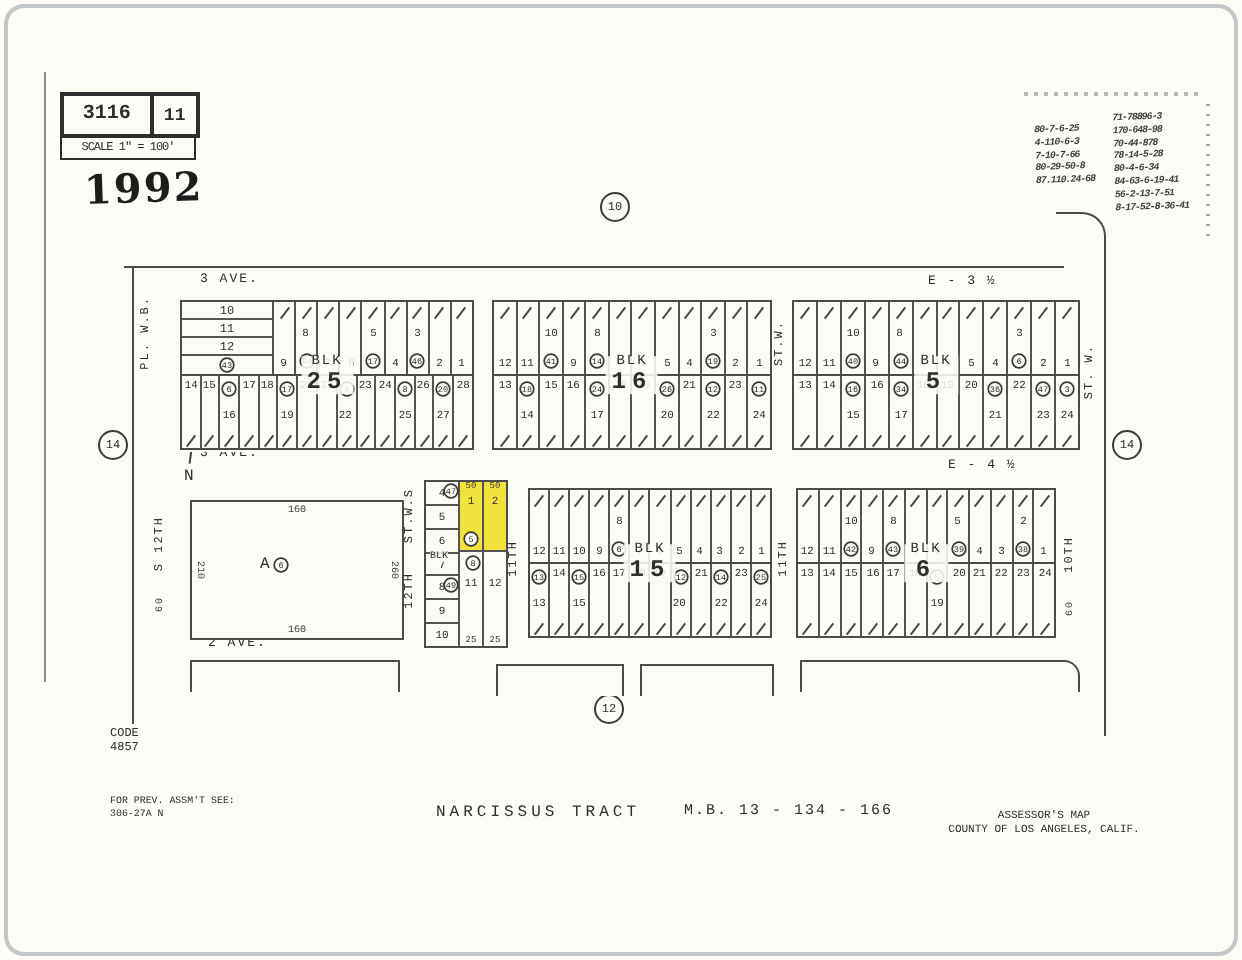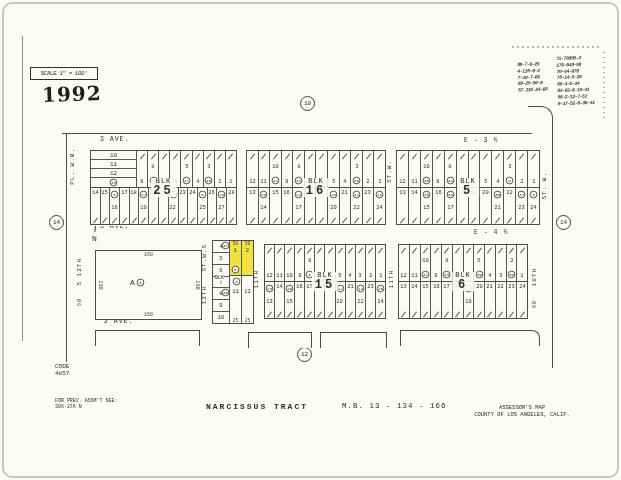--- a/index.html
+++ b/index.html
@@ -76,31 +76,35 @@
   .lcell{flex:1;position:relative;font-size:5.5px;text-align:center;padding-top:12px;box-sizing:border-box;}
   .lcell + .lcell{border-left:1px solid #555;}
   .lcell .dim{position:absolute;bottom:0;left:50%;transform:translateX(-50%);font-size:4.5px;}
   #sb-lower .circ{position:absolute;left:2px;top:1px;z-index:2;}
   #sb-blk{position:absolute;left:2px;top:34px;font-size:5px;background:rgba(252,251,245,.85);z-index:2;letter-spacing:0;}
   
   .stub{position:absolute;border:1px solid #4c4c4c;border-bottom:none;height:15px;background:#fcfbf5;}
   
   .code{position:absolute;left:55px;top:363px;font-size:6px;line-height:1.2;}
   .prev{position:absolute;left:55px;top:398px;font-size:5.5px;line-height:1.25;transform:scale(.9);transform-origin:left top;}
-  .tract{position:absolute;left:206px;top:402px;font-size:8px;letter-spacing:2px;font-weight:bold;}
+  .tract{position:absolute;left:218px;top:402px;font-size:8px;letter-spacing:2px;}
   .mapbook{position:absolute;left:342px;top:402px;font-size:7.5px;letter-spacing:1px;}
   .assessor{position:absolute;left:452px;top:404px;width:140px;text-align:center;font-size:5.5px;line-height:1.3;}
   .curve-tr{position:absolute;left:528px;top:106px;width:24px;height:14px;border-top:1px solid #4c4c4c;border-right:1px solid #4c4c4c;border-top-right-radius:12px;}
 </style>
 </head>
 <body>
 
 <div id="page">
   <div class="frame"></div>
 
+  <div class="sheetbox">
+    <div class="c1">3116</div>
+    <div class="c2">11</div>
+  </div>
   <div class="scalebox">SCALE 1" = 100'</div>
   <div class="year">1992</div>
   <div class="narrow-head"></div>
   <div class="narrow-line"></div>
   <div class="nlabel">N</div>
 
   <div class="stamp-dots-h"></div>
   <div class="stamp-dots-v"></div>
   <div class="stampcol" style="left:517px;top:62px;">
       <div>80-7-6-25</div>

